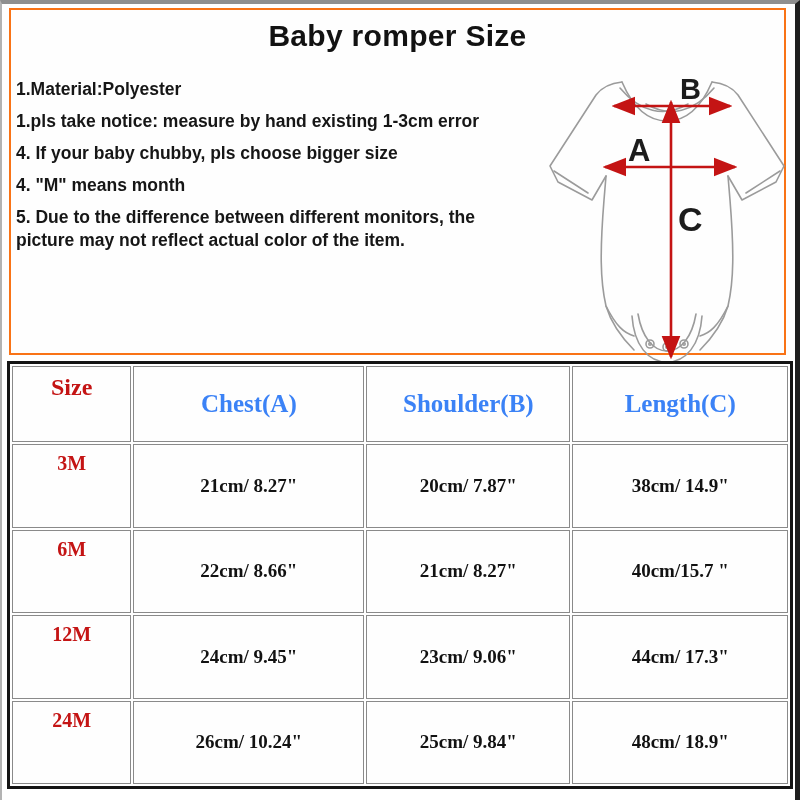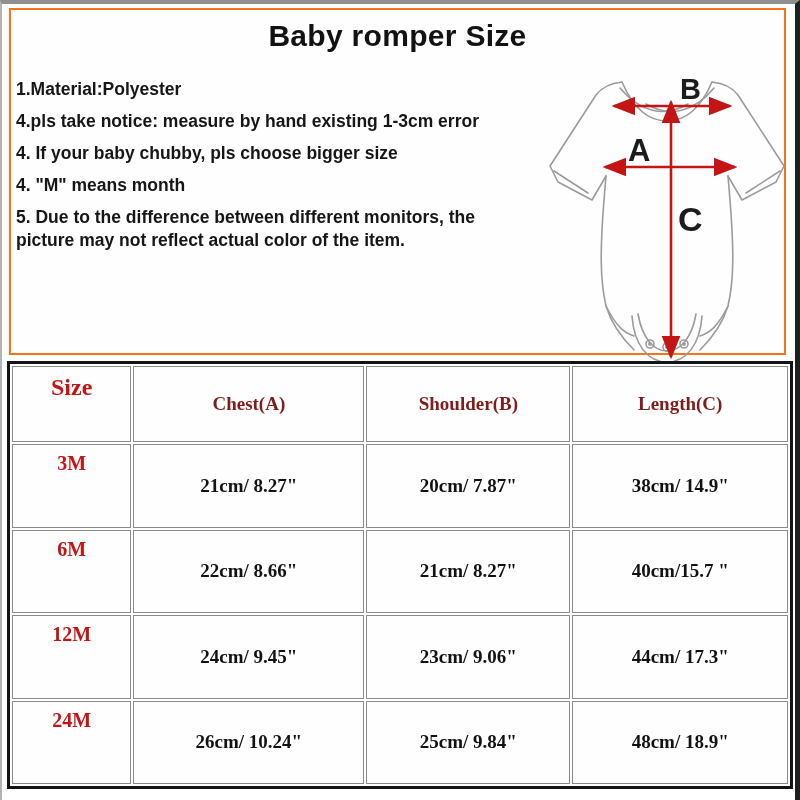--- a/index.html
+++ b/index.html
@@ -37,21 +37,21 @@
   table.size-table{
     position:absolute;left:7px;top:361px;width:786px;height:428px;
     border:3px solid #141414;border-collapse:separate;border-spacing:2px;
     background:#ffffff;box-sizing:border-box;
     font-family:"Liberation Serif",serif;
   }
   .size-table th,.size-table td{
     border:1px solid #8a8a8a;background:#fefefe;text-align:center;
   }
   .size-table th{
-    font-size:19px;font-weight:bold;color:#7f1d1d;vertical-align:middle;height:52px;
+    font-size:25px;font-weight:bold;color:#3b82f6;vertical-align:middle;height:52px;
   }
   .size-table th.size-head{
     vertical-align:top;padding-top:7px;color:#c41414;font-size:24px;
   }
   .size-table td{
     font-size:19px;font-weight:bold;color:#121212;vertical-align:middle;height:58px;
   }
   .size-table td.size-cell{
     vertical-align:top;padding-top:7px;color:#c41414;font-size:20px;
   }
@@ -59,21 +59,21 @@
 </head>
 <body>
 
 <div class="outer-frame"></div>
 
 <div class="info-panel">
   <div class="page-title">Baby romper Size</div>
 
   <div class="notes">
     <div class="note">1.Material:Polyester</div>
-    <div class="note">4.pls take notice: measure by hand existing 1-3cm error</div>
+    <div class="note">1.pls take notice: measure by hand existing 1-3cm error</div>
     <div class="note">4. If your baby chubby, pls choose bigger size</div>
     <div class="note">4. "M" means month</div>
     <div class="note">5. Due to the difference between different monitors, the picture may not reflect actual color of the item.</div>
   </div>
 
   <div class="romper-diagram">
     <svg viewBox="0 0 264 296" xmlns="http://www.w3.org/2000/svg">
       <defs>
         <marker id="arr" viewBox="0 0 10 8" refX="9" refY="4" markerWidth="9" markerHeight="7.5" orient="auto-start-reverse">
           <path d="M0,0 L10,4 L0,8 z" fill="#c41414"></path>

